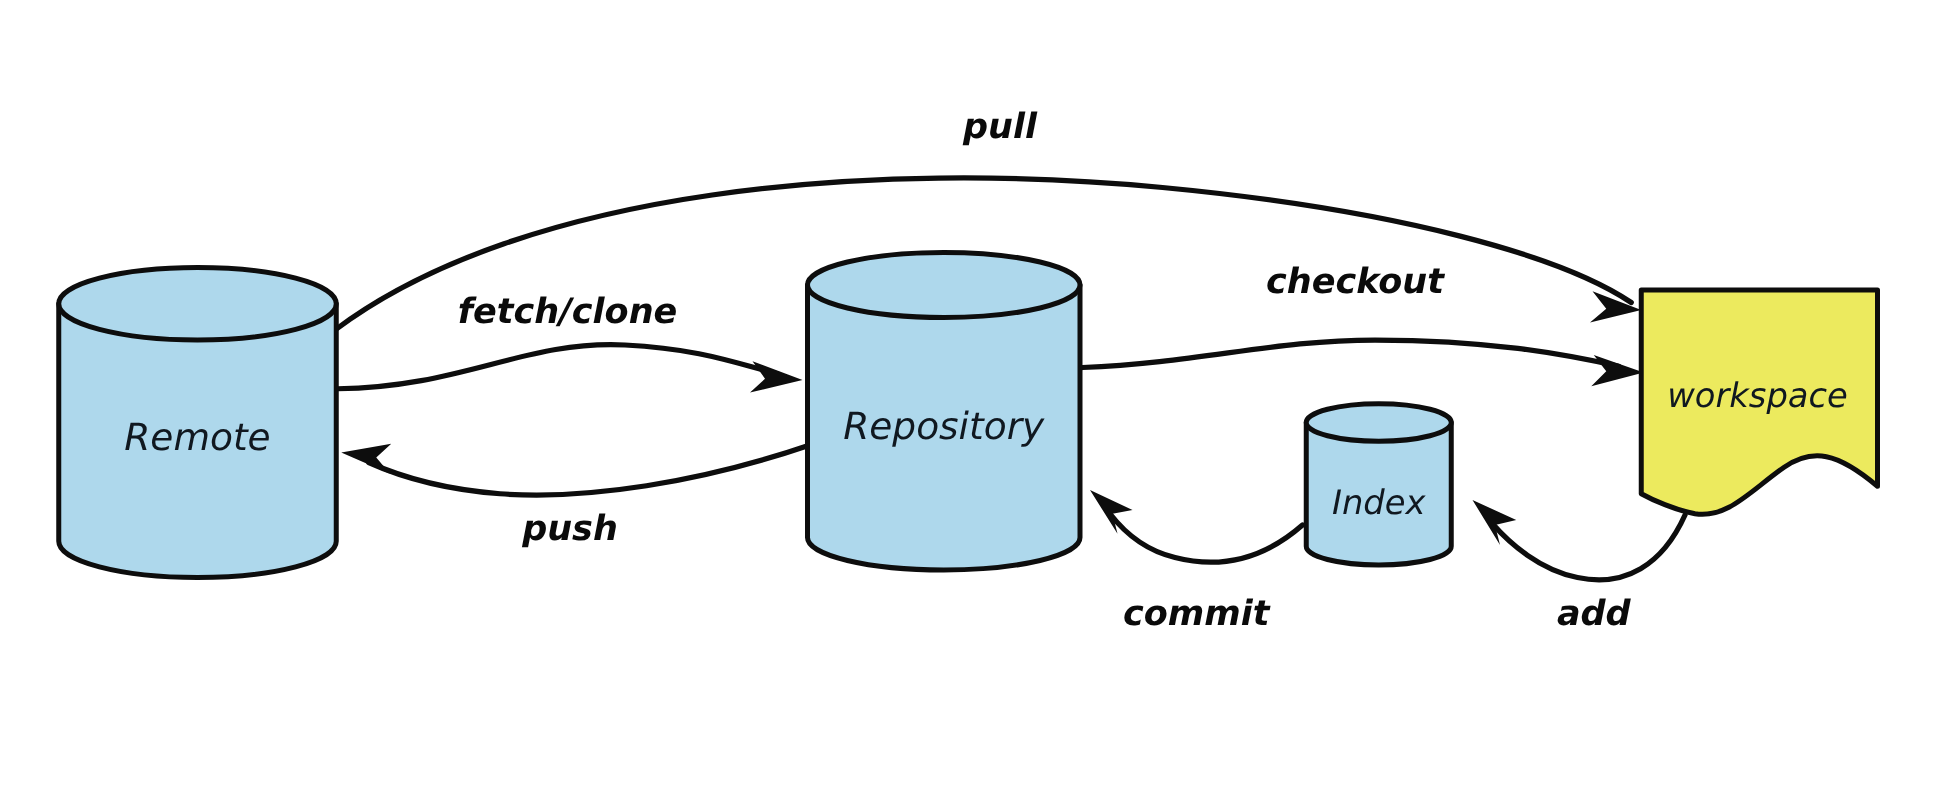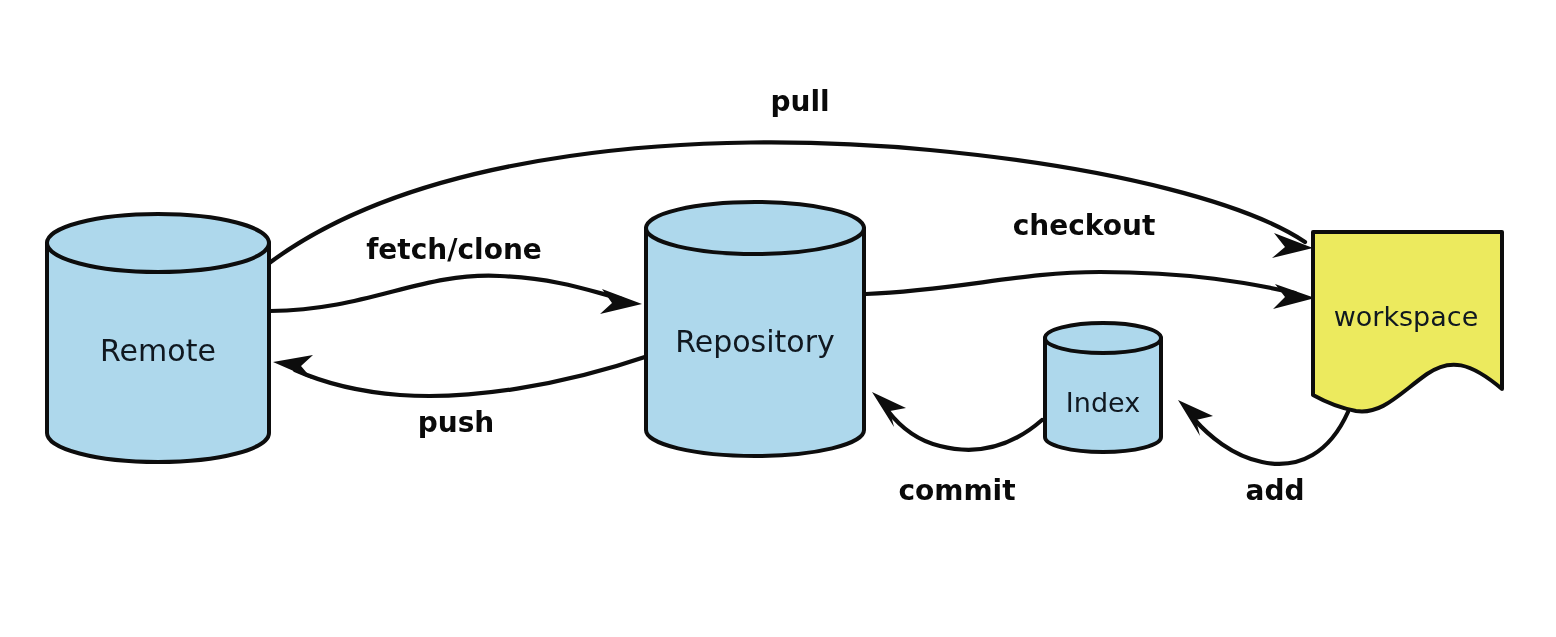--- a/index.html
+++ b/index.html
@@ -12,20 +12,21 @@
     width: 1556px;
     height: 637px;
     font-family: "DejaVu Sans", sans-serif;
     overflow: hidden;
   }
   #diagram-root {
     position: relative;
     width: 1556px;
     height: 637px;
     background: #ffffff;
+    font-style: italic;
   }
   svg#git-diagram {
     display: block;
     width: 1556px;
     height: 637px;
   }
   .node-shape {
     stroke: #0d0d0d;
     stroke-width: 4;
     stroke-linejoin: round;

